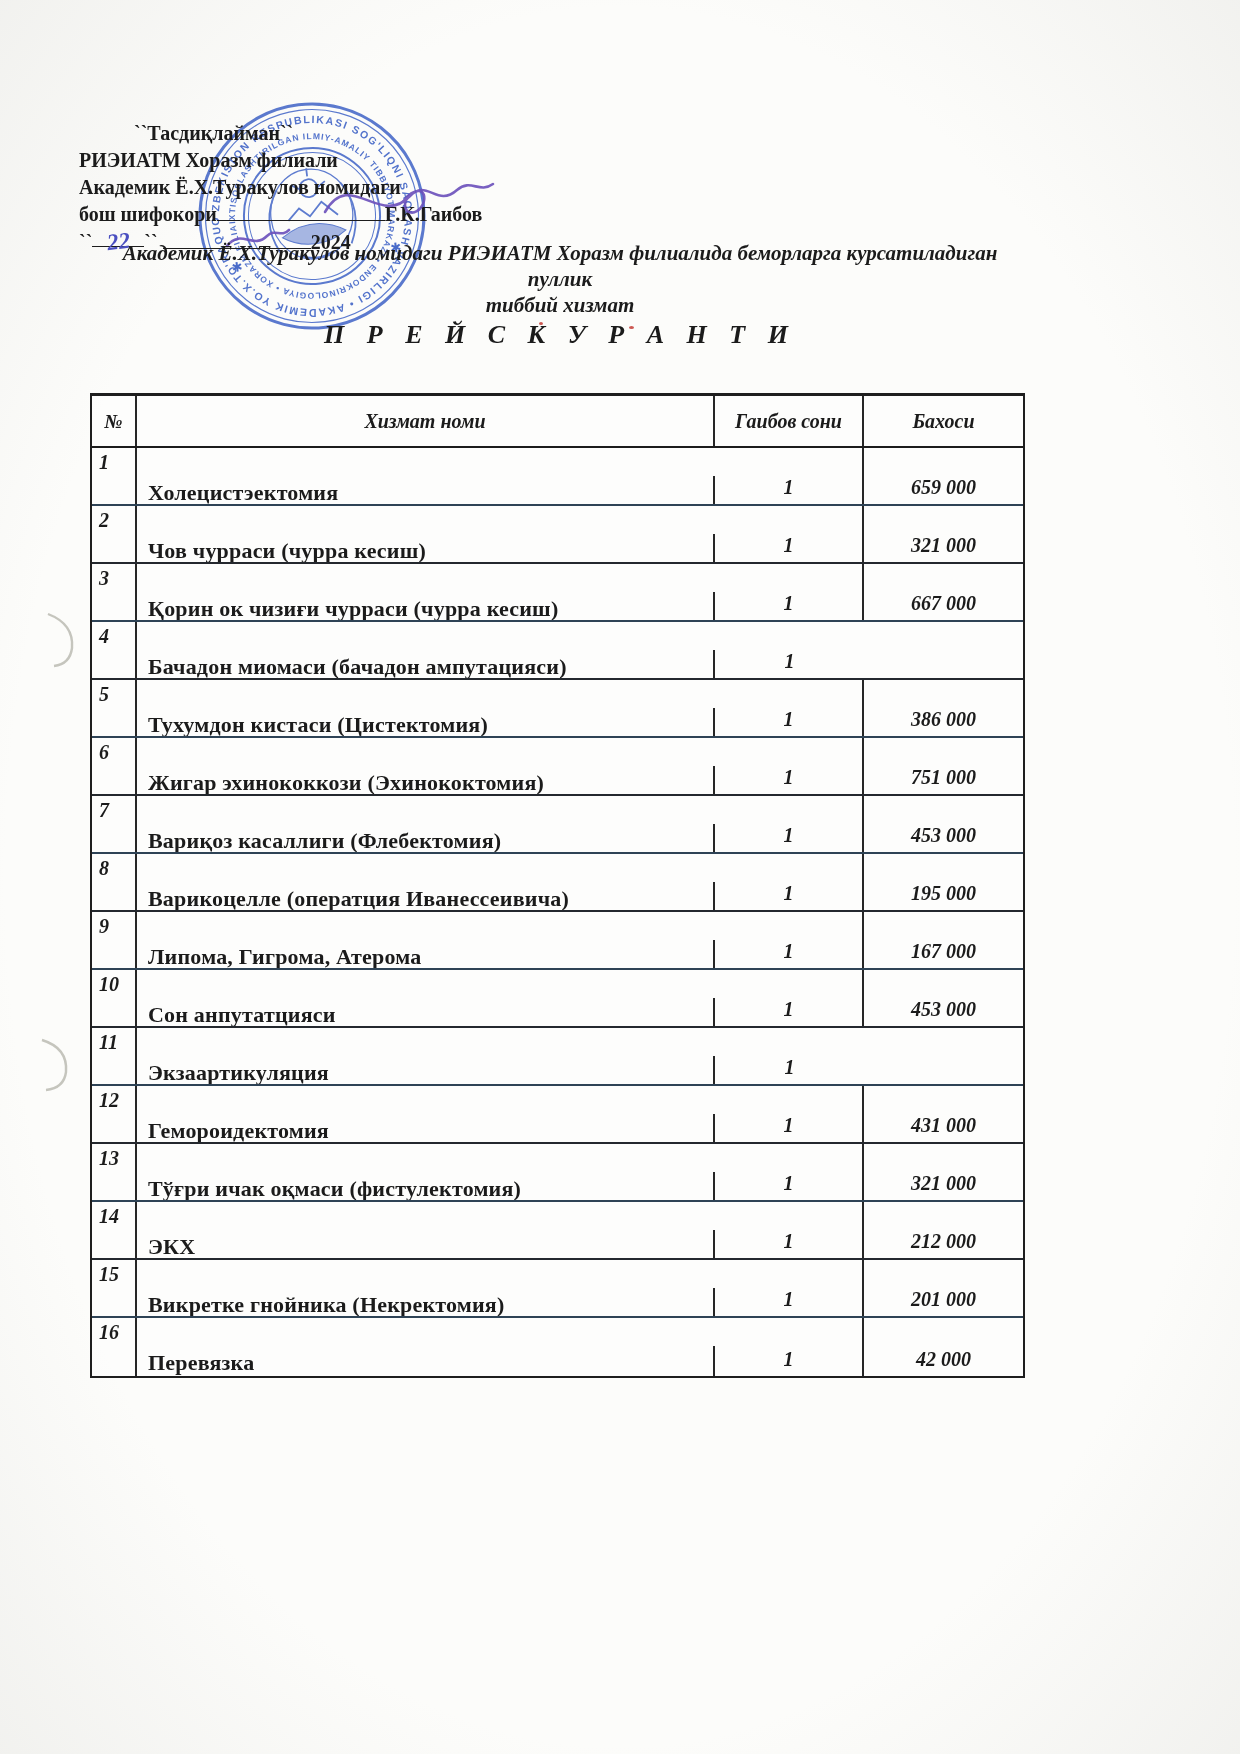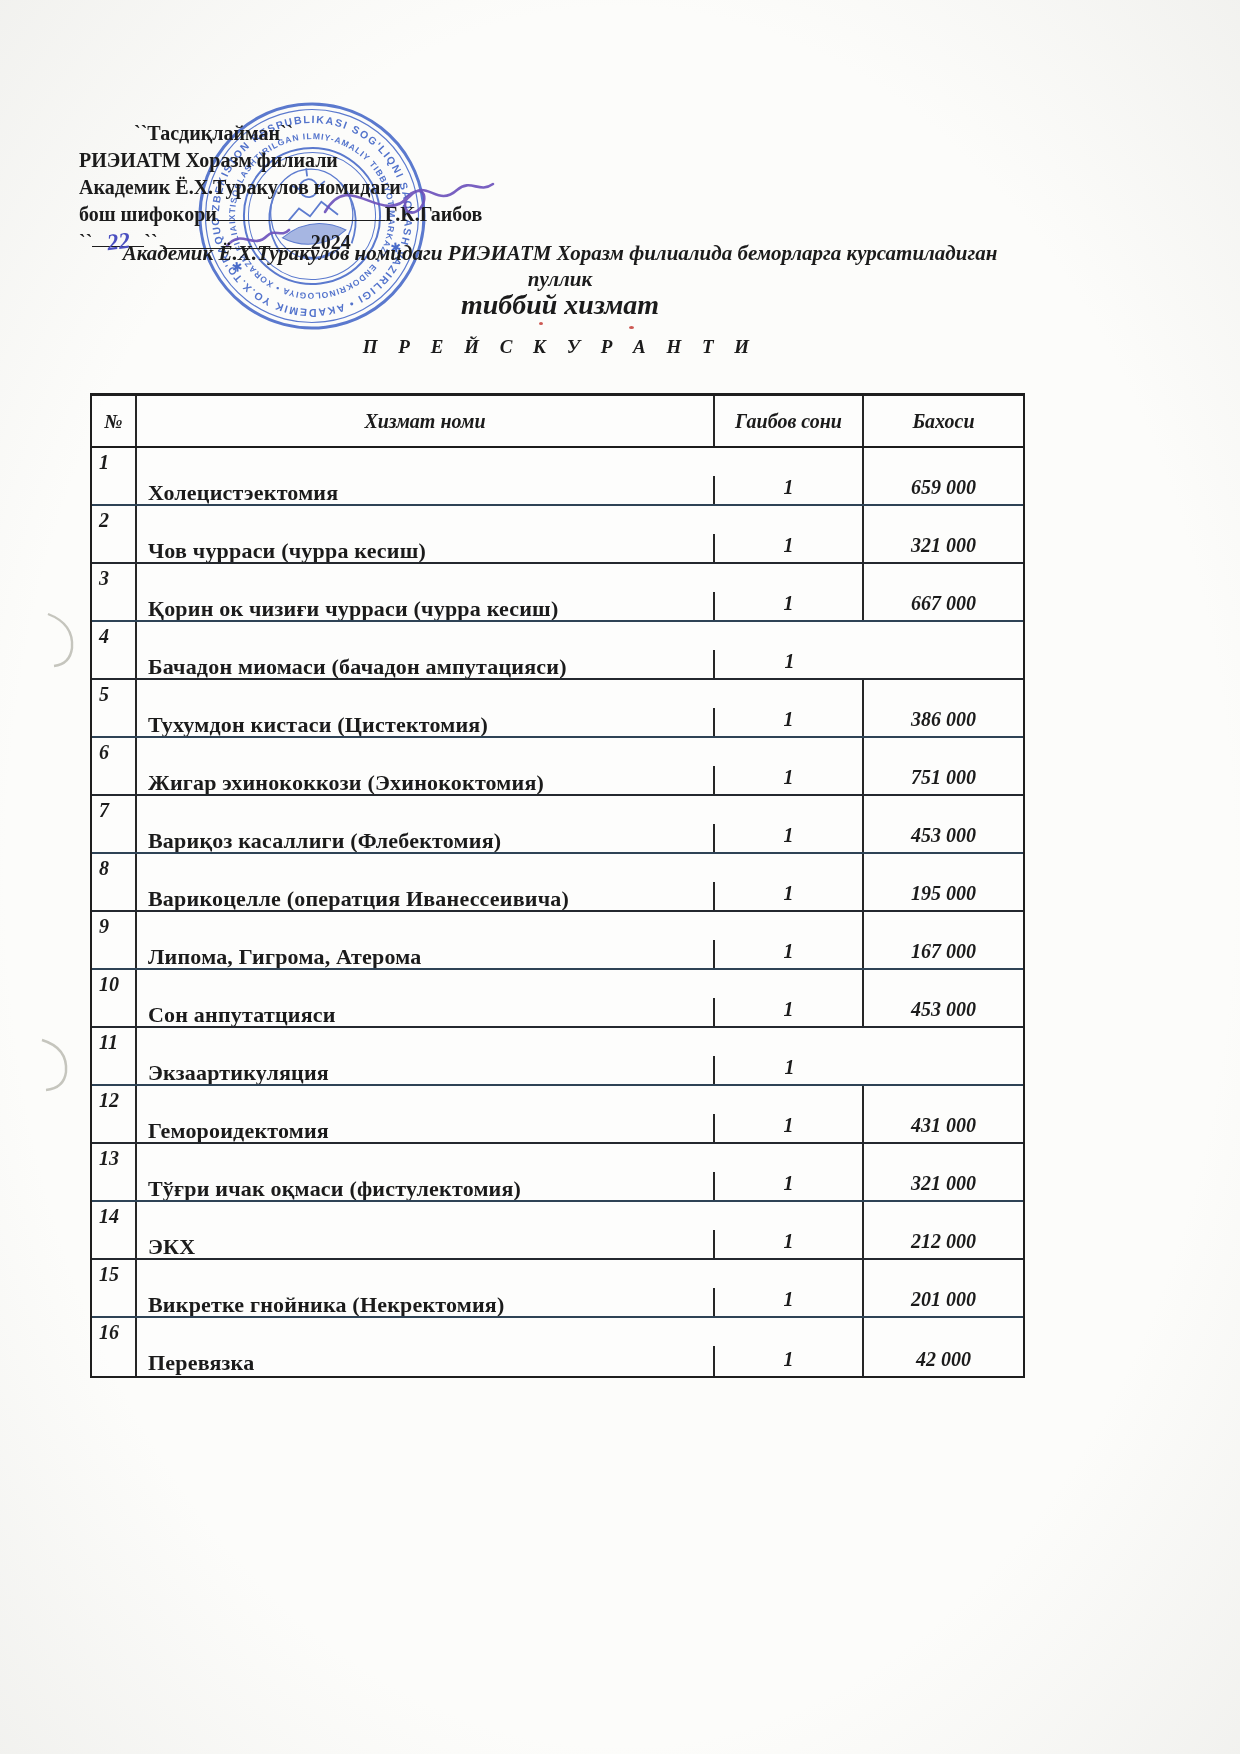--- a/index.html
+++ b/index.html
@@ -24,22 +24,22 @@
   .blank.month{width:148px;}
   .hand{font-style:italic;font-weight:bold;color:#4a4fc0;display:inline-block;transform:rotate(-7deg);font-size:23px;}
   
   .stamp{position:absolute;left:192px;top:96px;transform:rotate(-7deg);opacity:.92;}
   
   .signature{position:absolute;left:175px;top:150px;pointer-events:none;}
   
   .title-block{position:absolute;left:90px;top:240px;width:940px;text-align:center;
     font-weight:bold;font-style:italic;}
   .title-l1{font-size:21px;line-height:26px;}
-  .title-l2{font-size:28px;line-height:26px;}
-  .title-l3{font-size:19px;line-height:30px;letter-spacing:8px;font-style:italic;margin-top:14px;}
+  .title-l2{font-size:21px;line-height:26px;}
+  .title-l3{font-size:26px;line-height:30px;letter-spacing:8px;font-style:italic;margin-top:2px;}
   .speck{position:absolute;border-radius:50%;background:#c03028;opacity:.8;}
   
   .price-table{position:absolute;left:90px;top:393px;width:935px;
     border:2.5px solid #1e1e1e;border-top-width:3.5px;box-sizing:border-box;
     background:rgba(255,255,255,.35);}
   .thead,.trow{display:grid;grid-template-columns:45px 578px 149px 1fr;box-sizing:border-box;}
   .thead{height:52px;border-bottom:2.5px solid #1c1c1c;}
   .thead > div{display:flex;align-items:center;justify-content:center;
     font-size:20px;font-weight:bold;font-style:italic;
     border-right:2px solid #262626;box-sizing:border-box;}

